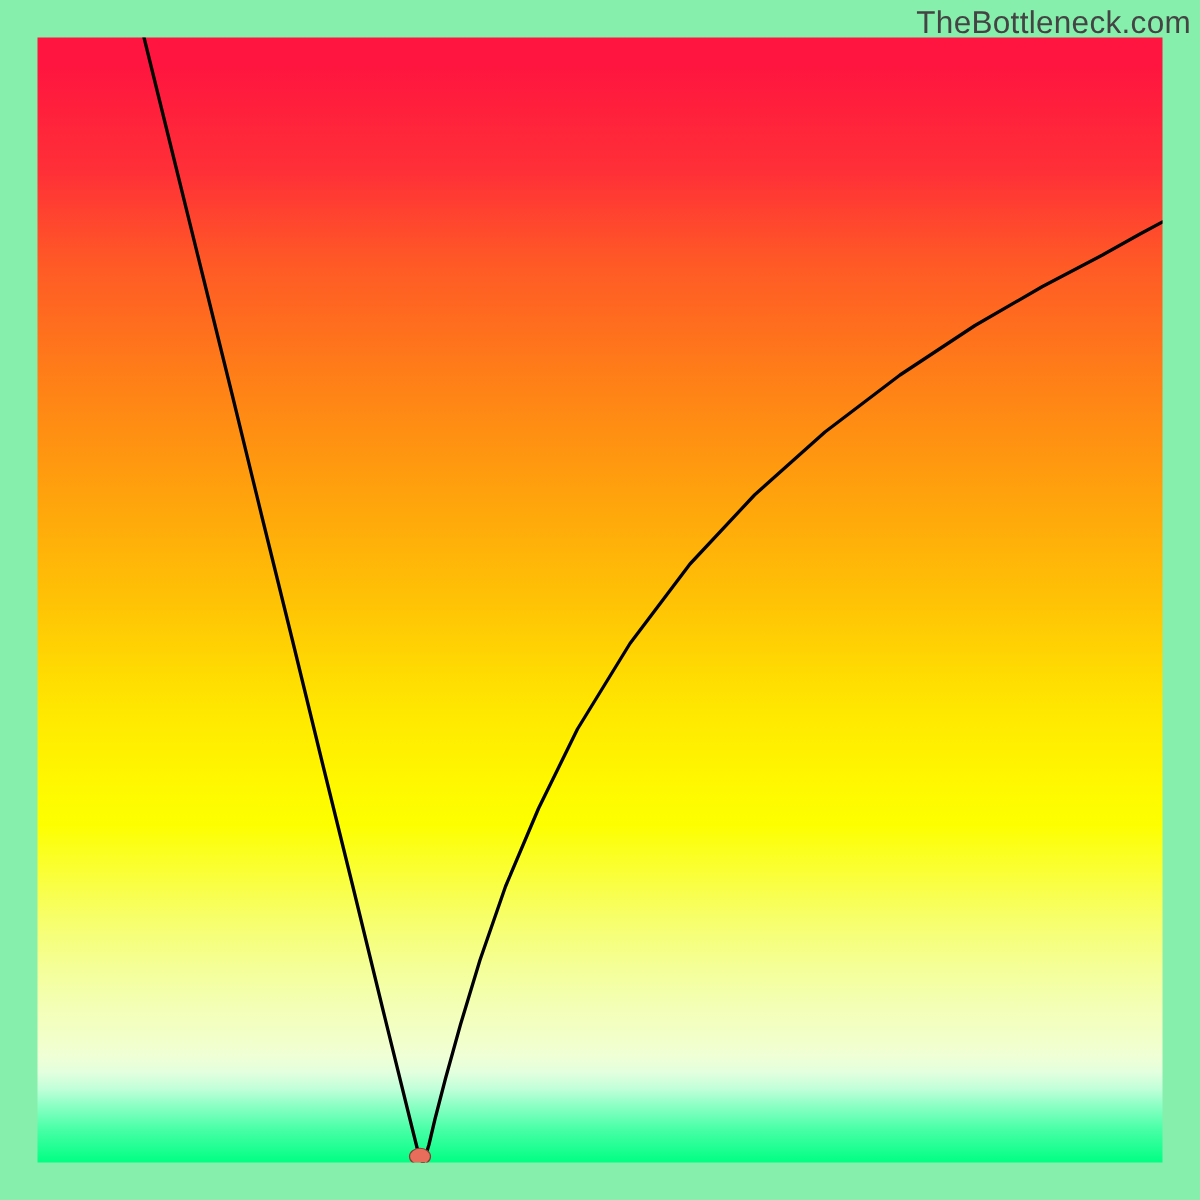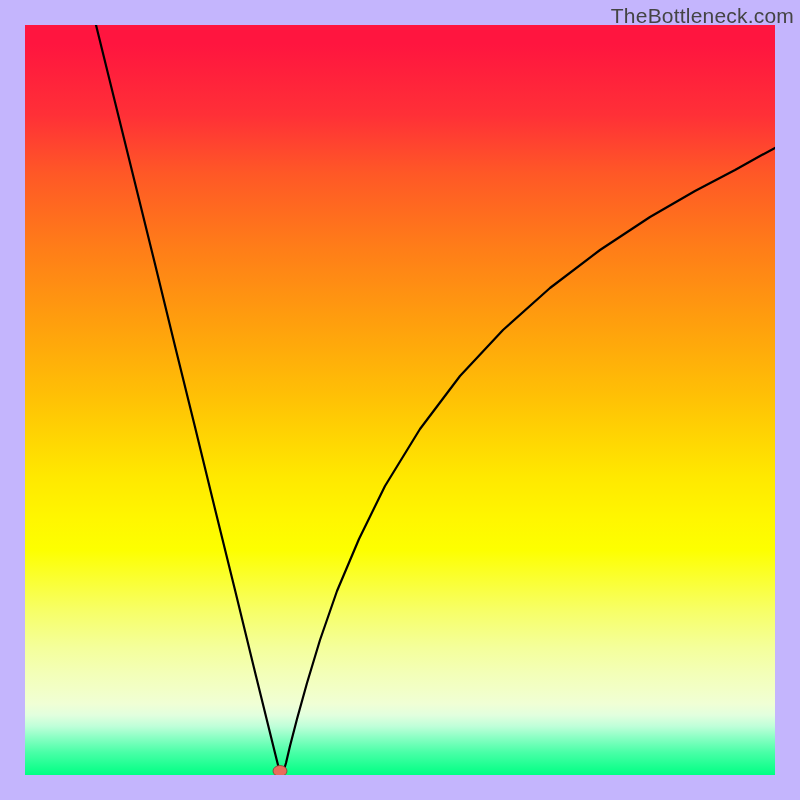--- a/index.html
+++ b/index.html
@@ -8,21 +8,21 @@
     width: 800px;
     height: 800px;
     background: #fff;
     overflow: hidden;
     font-family: Arial, Helvetica, sans-serif;
   }
   .chart-container {
     width: 800px;
     height: 800px;
     position: relative;
-    background: #c4b5fd;
+    background: #86efac;
   }
   .plot-area {
     position: absolute;
     left: 25px;
     top: 25px;
     width: 750px;
     height: 750px;
     background: linear-gradient(
       to bottom,
       #ff153f 0%,

